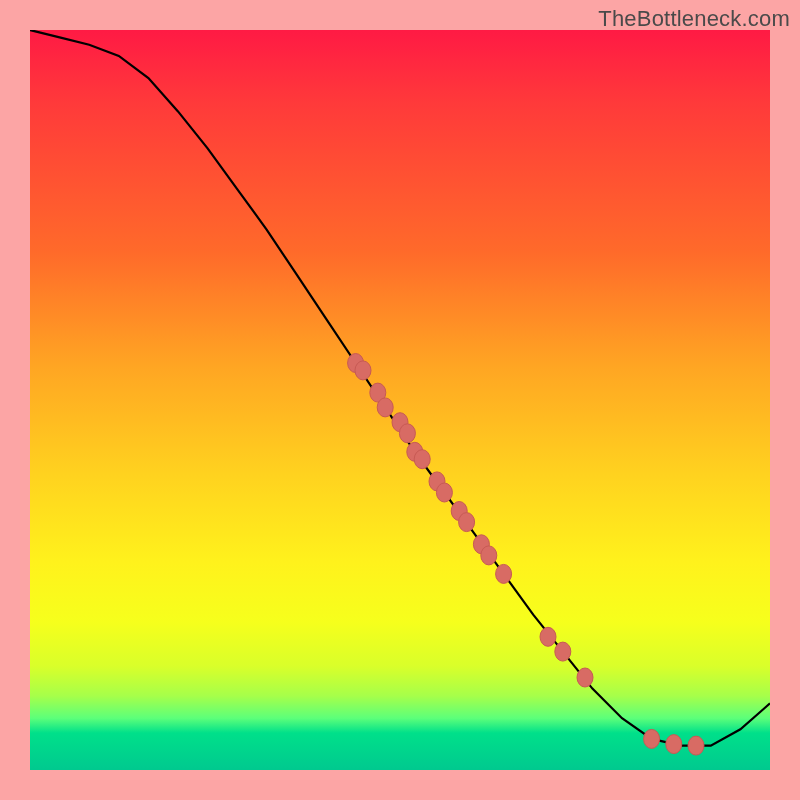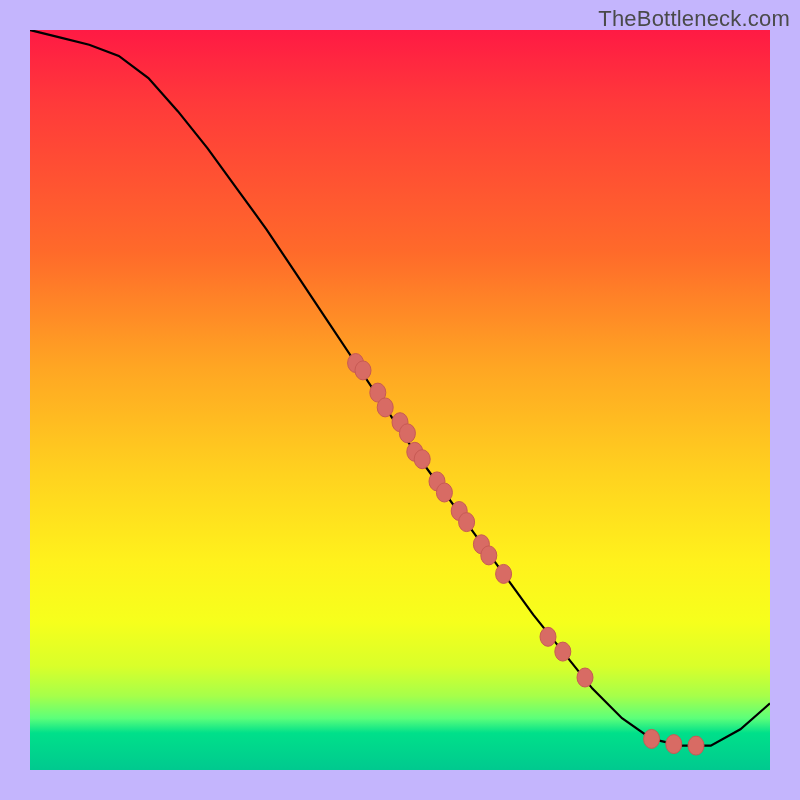--- a/index.html
+++ b/index.html
@@ -10,21 +10,21 @@
     height: 800px;
     overflow: hidden;
     font-family: Arial, Helvetica, sans-serif;
   }
   .frame {
     position: absolute;
     left: 0;
     top: 0;
     width: 800px;
     height: 800px;
-    background: #c4b5fd;
+    background: #fca5a5;
   }
   .plot-area {
     position: absolute;
     left: 30px;
     top: 30px;
     width: 740px;
     height: 740px;
     
     background: linear-gradient(
       to bottom,

